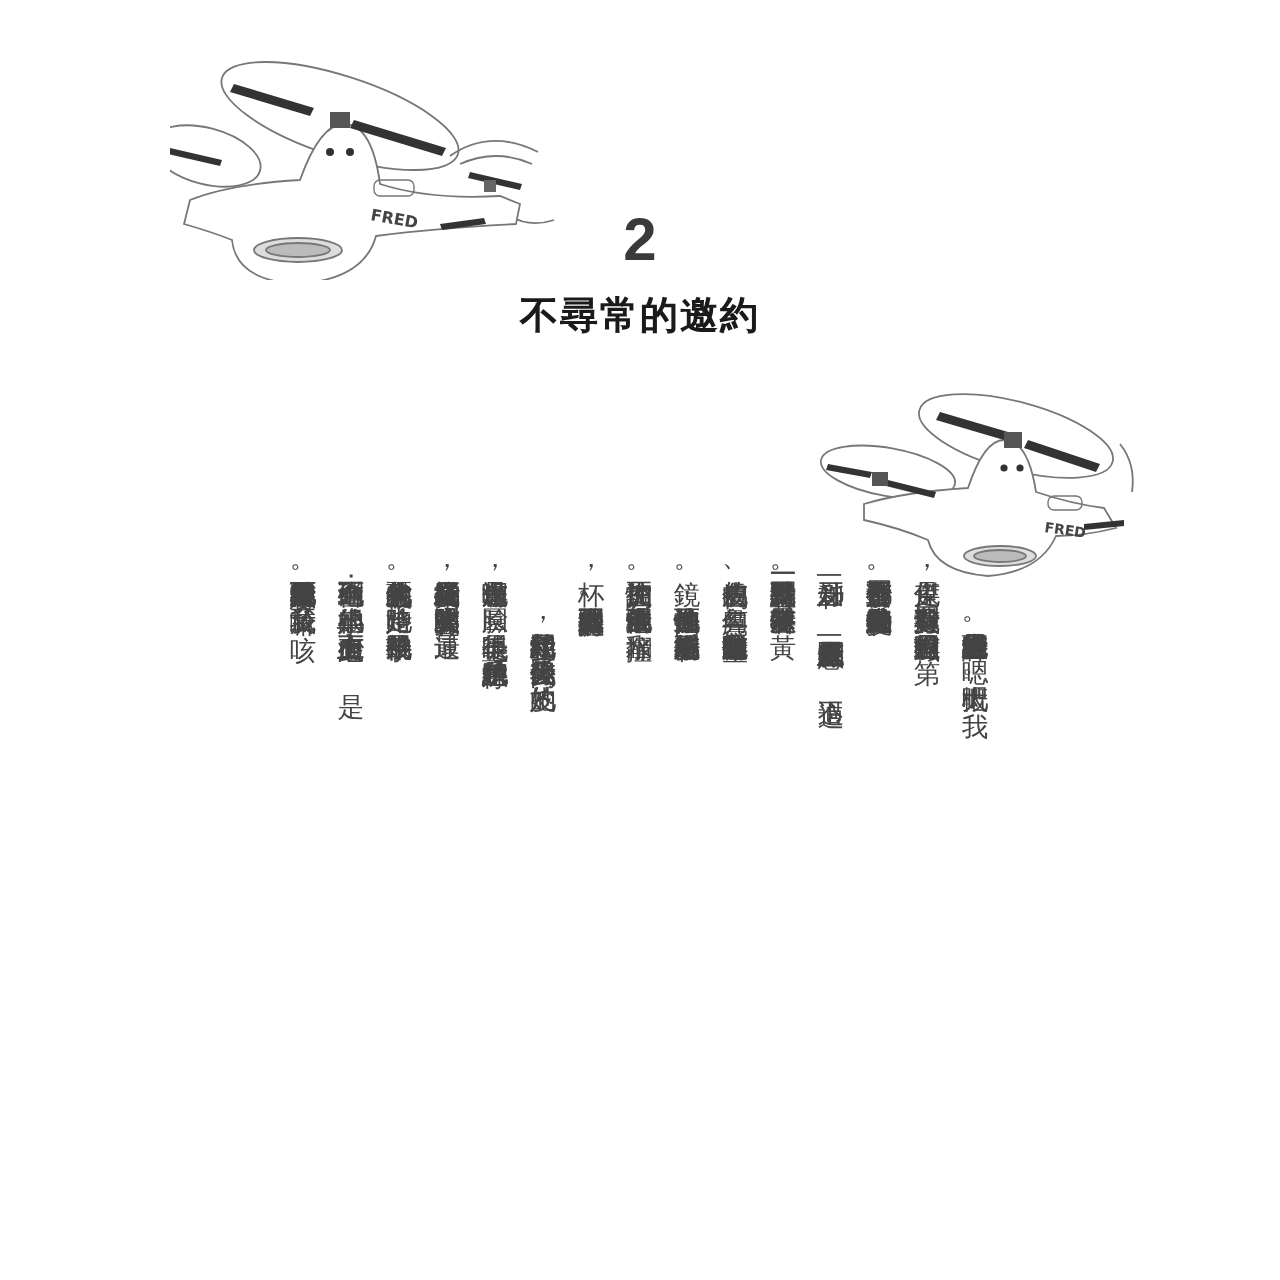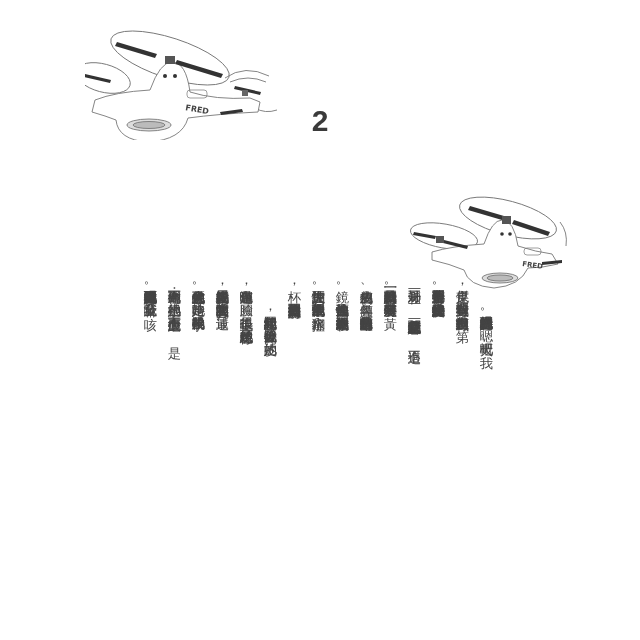--- a/index.html
+++ b/index.html
@@ -70,20 +70,21 @@
       <rect x="26" y="44" width="8" height="7" fill="#555"></rect>
       <path d="M132 70 l20 -2 l0 3 l-20 2 z"></path>
       <circle cx="92" cy="42" r="1.8"></circle>
         <circle cx="100" cy="42" r="1.8"></circle>
     </g>
     <text x="112" y="74" font-family="DejaVu Sans, sans-serif" font-weight="bold" font-size="7" fill="#444" transform="rotate(8 112 74)">FRED</text>
     <rect x="114" y="56" width="17" height="7" rx="3" fill="none" stroke="#777" stroke-width="0.7"></rect>
   </svg>
 
   <div class="chapter-number">2</div>
+  <div class="chapter-title">不尋常的邀約</div>
 
   <div class="body-text">
     <span class="col indent">也許現在是自我介紹的好時機。嗯，大概吧。我</span>
     <span class="col">是傑克，我有過四對父母，但沒有一對是稱職的，第</span>
     <span class="col">四對甚至連炒蛋都不會。愛娃和麥特是我法律上的姊</span>
     <span class="col">姊和哥哥——意思就是我們沒有血緣關係——不過這</span>
     <span class="col">一點只要看一眼就猜得到。麥特有著一頭黑短髮、黃</span>
     <span class="col">褐色的皮膚、鷹勾鼻，一對灰色的眼睛暴凸得像望遠</span>
     <span class="col">鏡。而且他去年快速抽高，本來就不好的平衡感和協</span>
     <span class="col">調性更加失控。現年十五歲的他常常跌倒、撞翻水</span>

